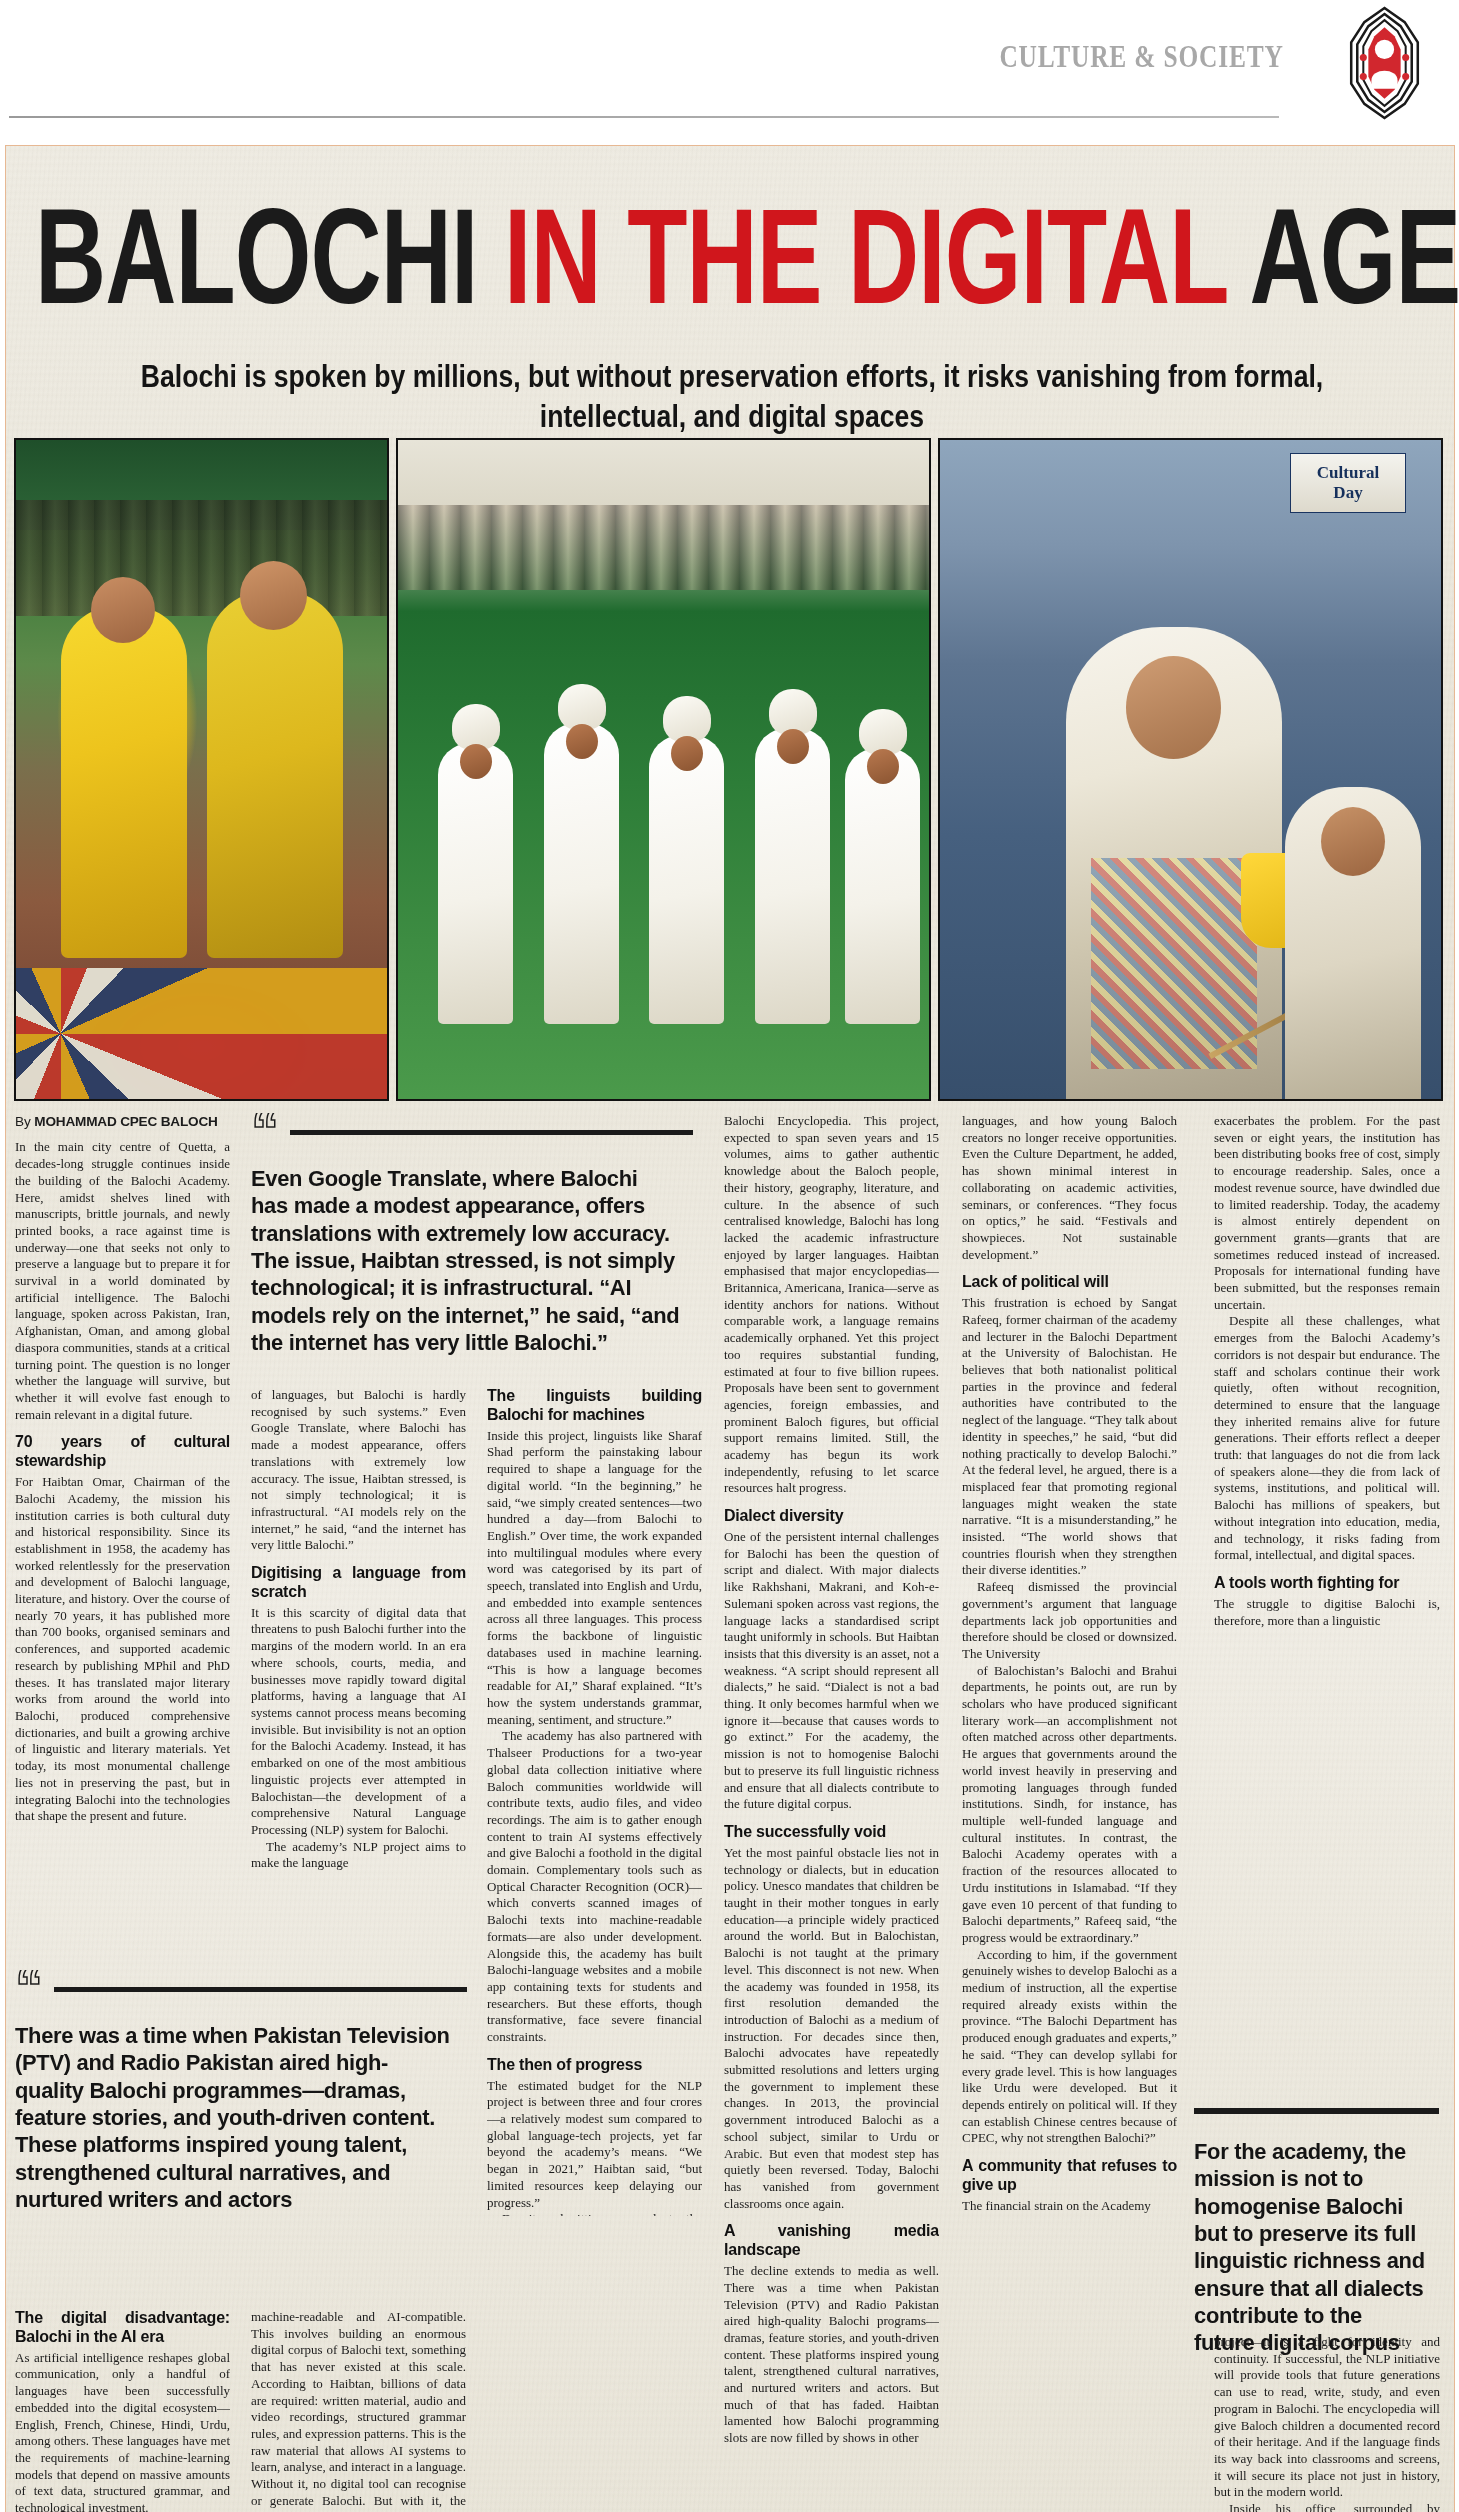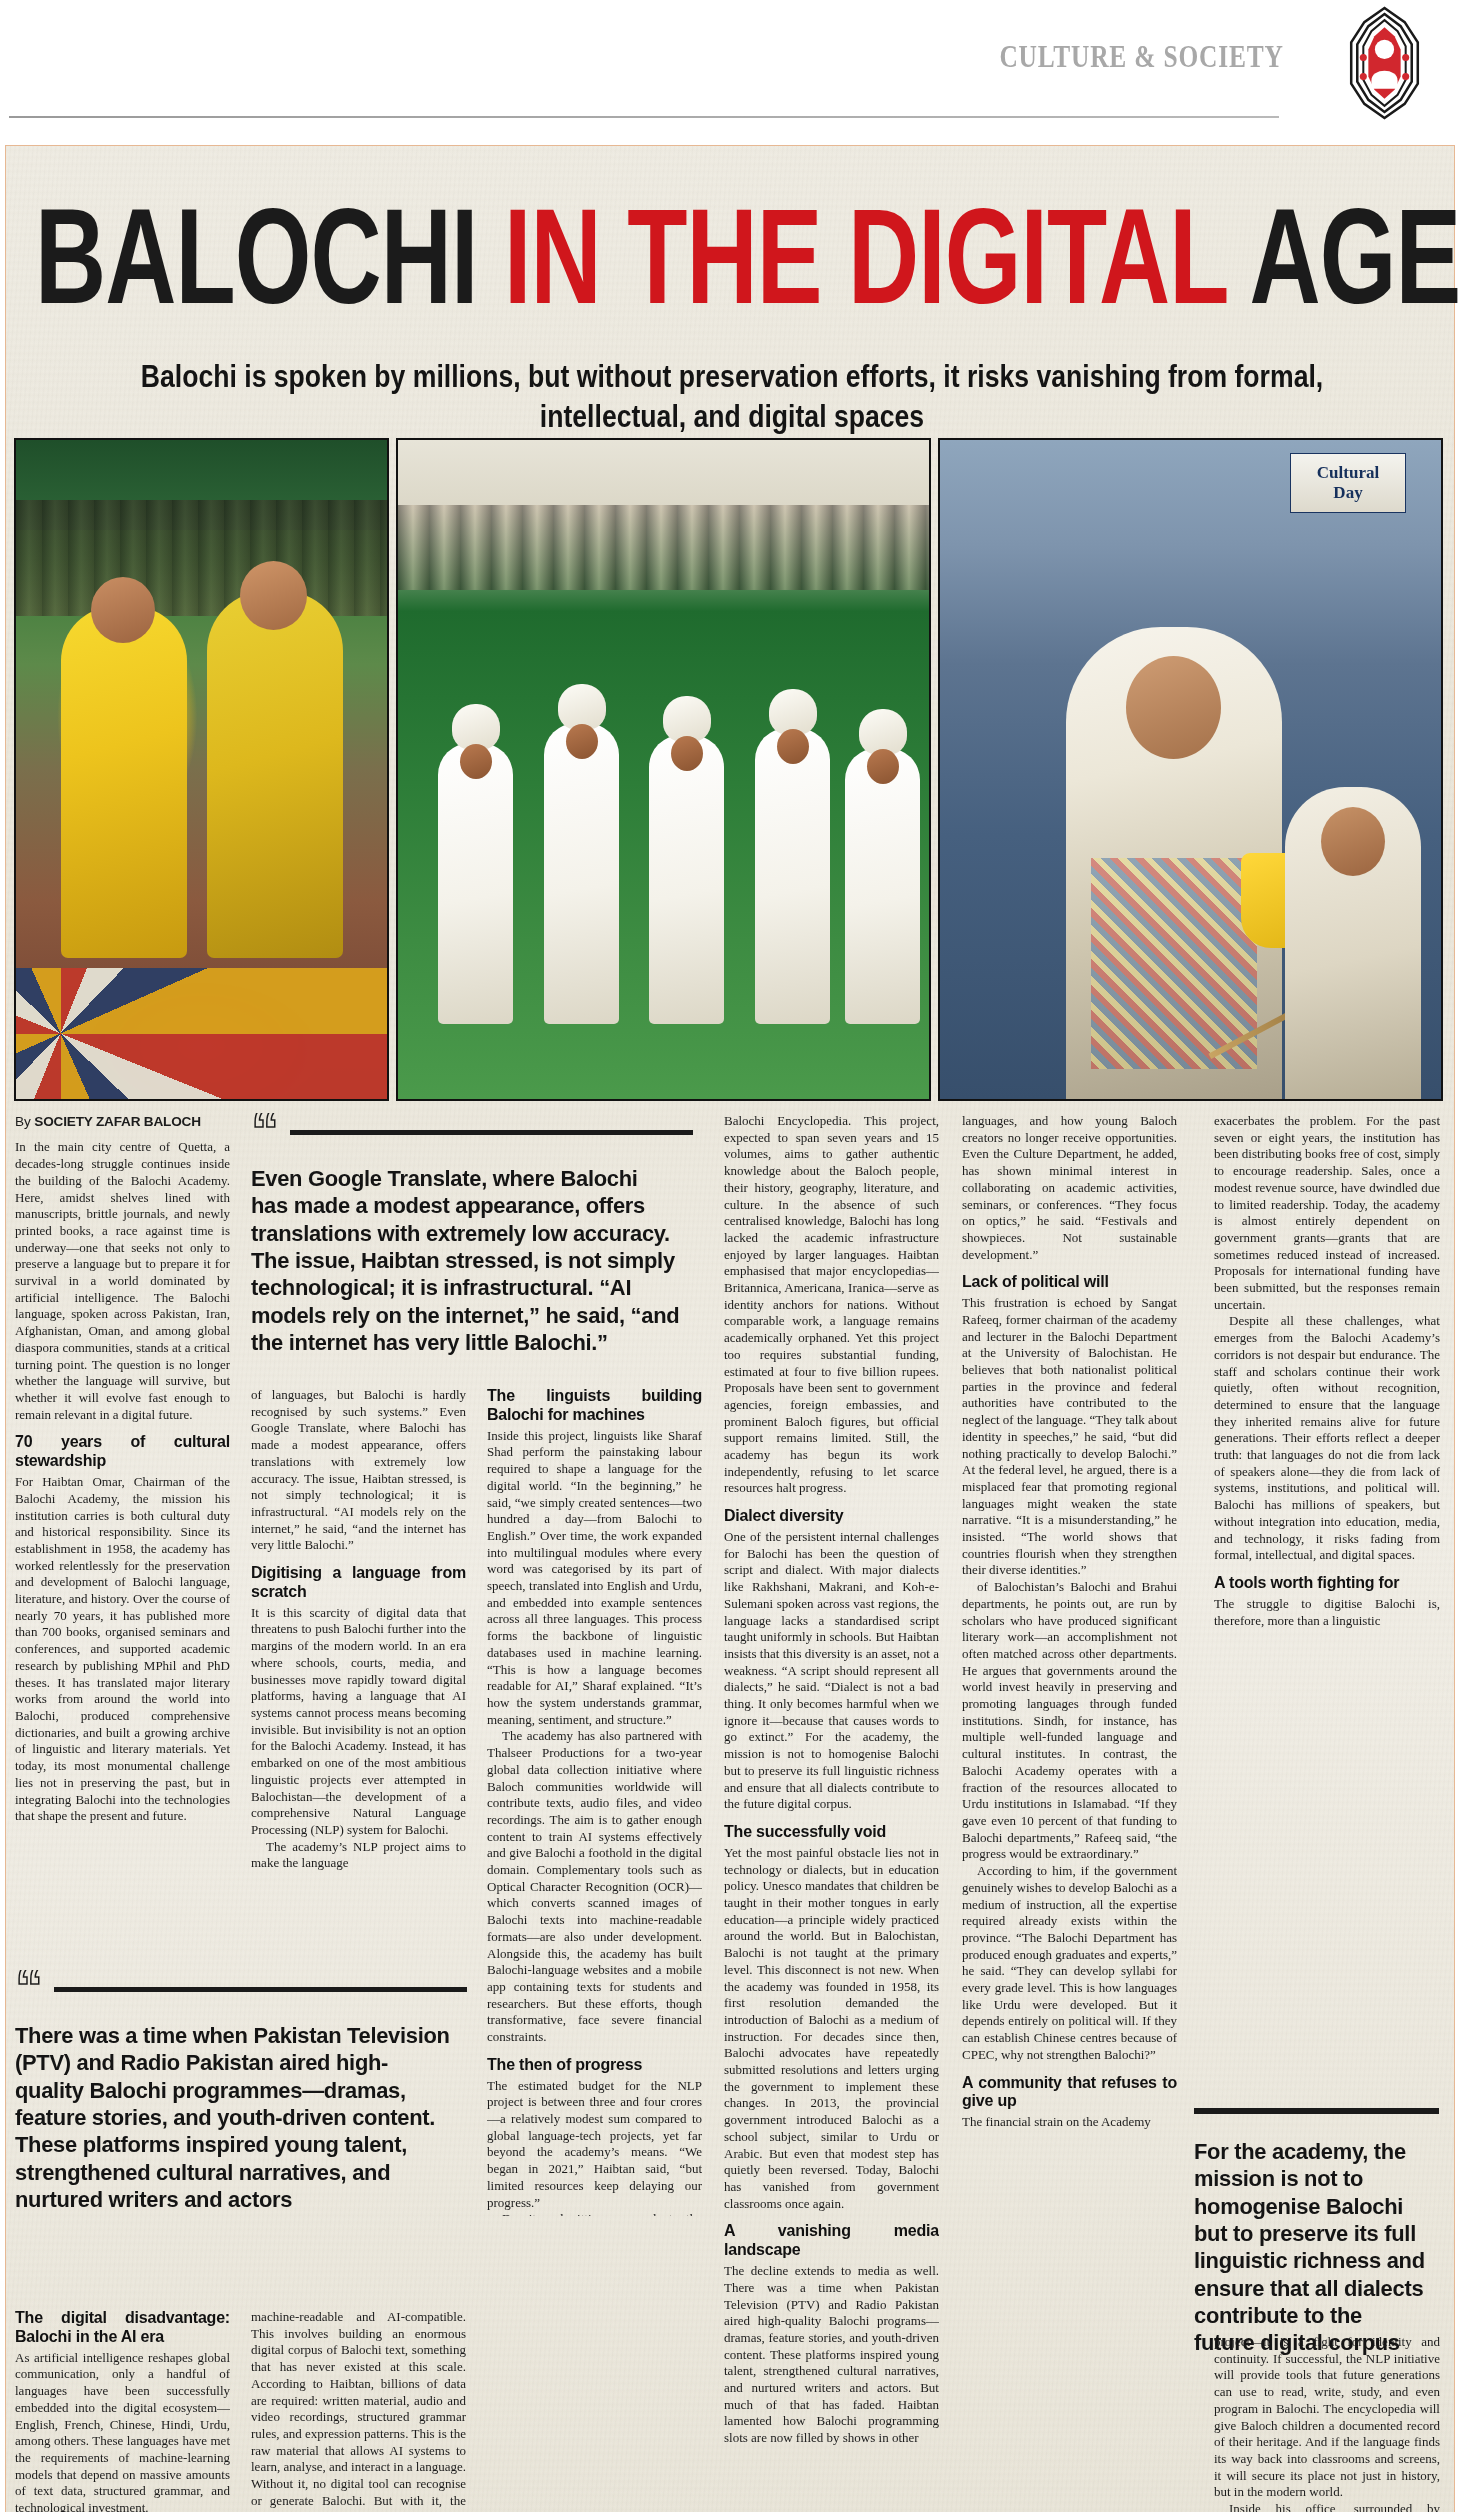--- a/index.html
+++ b/index.html
@@ -416,21 +416,21 @@
   </div>
 
   <div class="pq-divider div-q3"></div>
   <div class="pq pq3">
     <div class="pq-text" style="margin-top:2px">For the academy, the mission is not to homogenise Balochi but to preserve its full linguistic richness and ensure that all dialects contribute to the future digital corpus</div>
   </div>
 
   <div class="article">
 
     <div class="col c1" style="height:834px; overflow:hidden;">
-      <div class="byline"><span>By </span><b>SOCIETY ZAFAR BALOCH</b></div>
+      <div class="byline"><span>By </span><b>MOHAMMAD CPEC BALOCH</b></div>
       <p class="nodent">In the main city centre of Quetta, a decades-long struggle continues inside the building of the Balochi Academy. Here, amidst shelves lined with manuscripts, brittle journals, and newly printed books, a race against time is underway—one that seeks not only to preserve a language but to prepare it for survival in a world dominated by artificial intelligence. The Balochi language, spoken across Pakistan, Iran, Afghanistan, Oman, and among global diaspora communities, stands at a critical turning point. The question is no longer whether the language will survive, but whether it will evolve fast enough to remain relevant in a digital future.</p>
       <div class="subhead">70 years of cultural stewardship</div>
       <p class="nodent">For Haibtan Omar, Chairman of the Balochi Academy, the mission his institution carries is both cultural duty and historical responsibility. Since its establishment in 1958, the academy has worked relentlessly for the preservation and development of Balochi language, literature, and history. Over the course of nearly 70 years, it has published more than 700 books, organised seminars and conferences, and supported academic research by publishing MPhil and PhD theses. It has translated major literary works from around the world into Balochi, produced comprehensive dictionaries, and built a growing archive of linguistic and literary materials. Yet today, its most monumental challenge lies not in preserving the past, but in integrating Balochi into the technologies that shape the present and future.</p>
     </div>
 
     <div class="col c1" style="top:1196px; height:432px; overflow:hidden;">
       <div class="subhead">The digital disadvantage: Balochi in the AI era</div>
       <p class="nodent">As artificial intelligence reshapes global communication, only a handful of languages have been successfully embedded into the digital ecosystem—English, French, Chinese, Hindi, Urdu, among others. These languages have met the requirements of machine-learning models that depend on massive amounts of text data, structured grammar, and technological investment.</p>
       <p>“Balochi remains at a ‘basic level’ of this evolution,” Haibtan explained. “AI language models like ChatGPT, Grok, or Copilot can process and generate text in dozens</p>
     </div>
@@ -463,20 +463,21 @@
       <div class="subhead">The successfully void</div>
       <p class="nodent">Yet the most painful obstacle lies not in technology or dialects, but in education policy. Unesco mandates that children be taught in their mother tongues in early education—a principle widely practiced around the world. But in Balochistan, Balochi is not taught at the primary level. This disconnect is not new. When the academy was founded in 1958, its first resolution demanded the introduction of Balochi as a medium of instruction. For decades since then, Balochi advocates have repeatedly submitted resolutions and letters urging the government to implement these changes. In 2013, the provincial government introduced Balochi as a school subject, similar to Urdu or Arabic. But even that modest step has quietly been reversed. Today, Balochi has vanished from government classrooms once again.</p>
       <div class="subhead">A vanishing media landscape</div>
       <p class="nodent">The decline extends to media as well. There was a time when Pakistan Television (PTV) and Radio Pakistan aired high-quality Balochi programs—dramas, feature stories, and youth-driven content. These platforms inspired young talent, strengthened cultural narratives, and nurtured writers and actors. But much of that has faded. Haibtan lamented how Balochi programming slots are now filled by shows in other</p>
     </div>
 
     <div class="col c5" style="top:0px; height:1625px; overflow:hidden;">
       <p class="nodent">languages, and how young Baloch creators no longer receive opportunities. Even the Culture Department, he added, has shown minimal interest in collaborating on academic activities, seminars, or conferences. “They focus on optics,” he said. “Festivals and showpieces. Not sustainable development.”</p>
       <div class="subhead">Lack of political will</div>
       <p class="nodent">This frustration is echoed by Sangat Rafeeq, former chairman of the academy and lecturer in the Balochi Department at the University of Balochistan. He believes that both nationalist political parties in the province and federal authorities have contributed to the neglect of the language. “They talk about identity in speeches,” he said, “but did nothing practically to develop Balochi.” At the federal level, he argued, there is a misplaced fear that promoting regional languages might weaken the state narrative. “It is a misunderstanding,” he insisted. “The world shows that countries flourish when they strengthen their diverse identities.”</p>
+      <p>Rafeeq dismissed the provincial government’s argument that language departments lack job opportunities and therefore should be closed or downsized. The University</p>
       <p class="nodent">of Balochistan’s Balochi and Brahui departments, he points out, are run by scholars who have produced significant literary work—an accomplishment not often matched across other departments. He argues that governments around the world invest heavily in preserving and promoting languages through funded institutions. Sindh, for instance, has multiple well-funded language and cultural institutes. In contrast, the Balochi Academy operates with a fraction of the resources allocated to Urdu institutions in Islamabad. “If they gave even 10 percent of that funding to Balochi departments,” Rafeeq said, “the progress would be extraordinary.”</p>
       <p>According to him, if the government genuinely wishes to develop Balochi as a medium of instruction, all the expertise required already exists within the province. “The Balochi Department has produced enough graduates and experts,” he said. “They can develop syllabi for every grade level. This is how languages like Urdu were developed. But it depends entirely on political will. If they can establish Chinese centres because of CPEC, why not strengthen Balochi?”</p>
       <div class="subhead">A community that refuses to give up</div>
       <p class="nodent">The financial strain on the Academy</p>
     </div>
 
     <div class="col c6" style="top:0px; height:970px; overflow:hidden;">
       <p class="nodent">exacerbates the problem. For the past seven or eight years, the institution has been distributing books free of cost, simply to encourage readership. Sales, once a modest revenue source, have dwindled due to limited readership. Today, the academy is almost entirely dependent on government grants—grants that are sometimes reduced instead of increased. Proposals for international funding have been submitted, but the responses remain uncertain.</p>
       <p>Despite all these challenges, what emerges from the Balochi Academy’s corridors is not despair but endurance. The staff and scholars continue their work quietly, often without recognition, determined to ensure that the language they inherited remains alive for future generations. Their efforts reflect a deeper truth: that languages do not die from lack of speakers alone—they die from lack of systems, institutions, and political will. Balochi has millions of speakers, but without integration into education, media, and technology, it risks fading from formal, intellectual, and digital spaces.</p>
       <div class="subhead">A tools worth fighting for</div>

